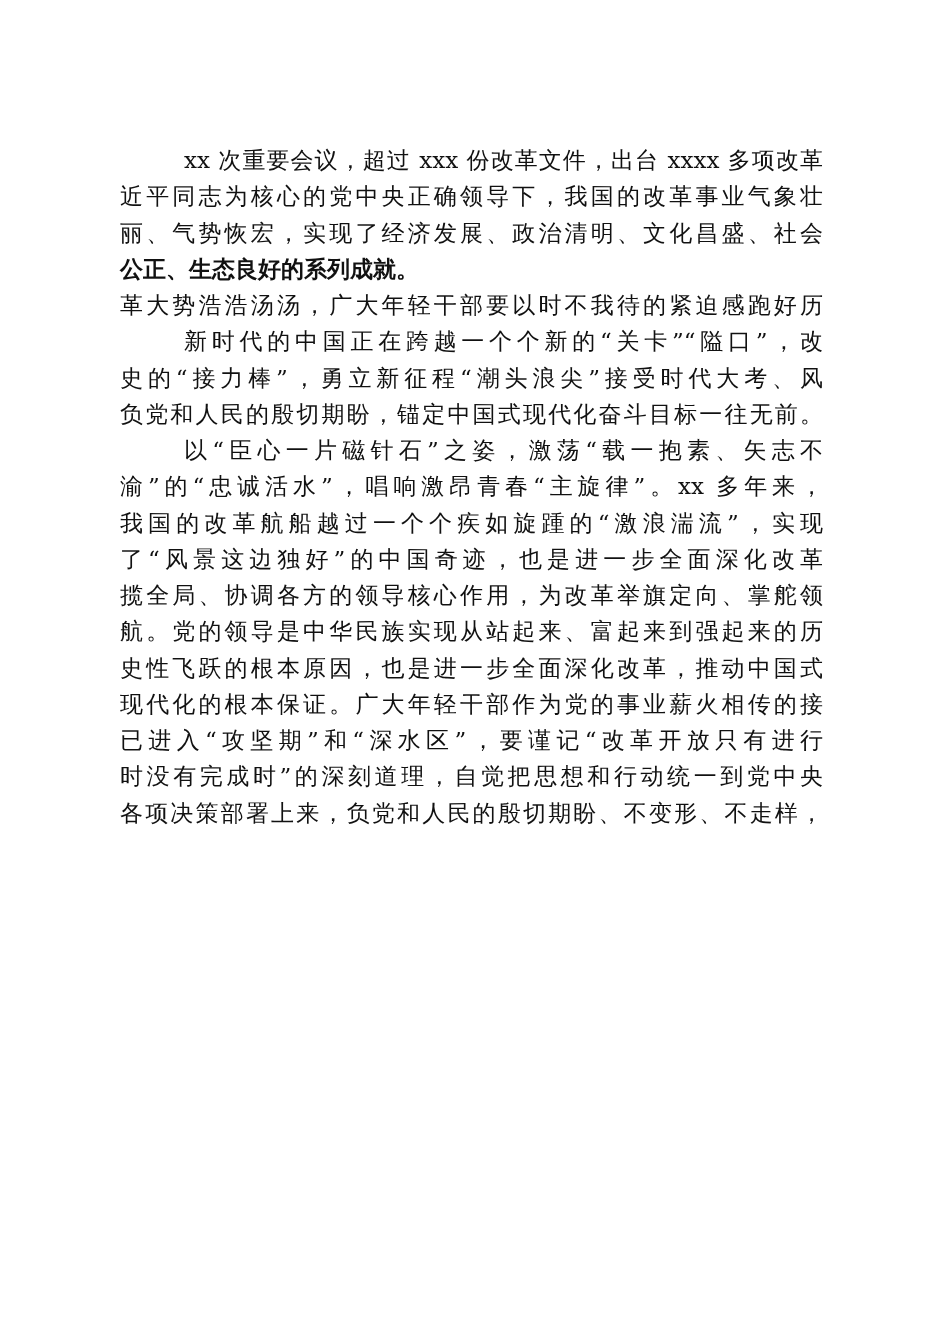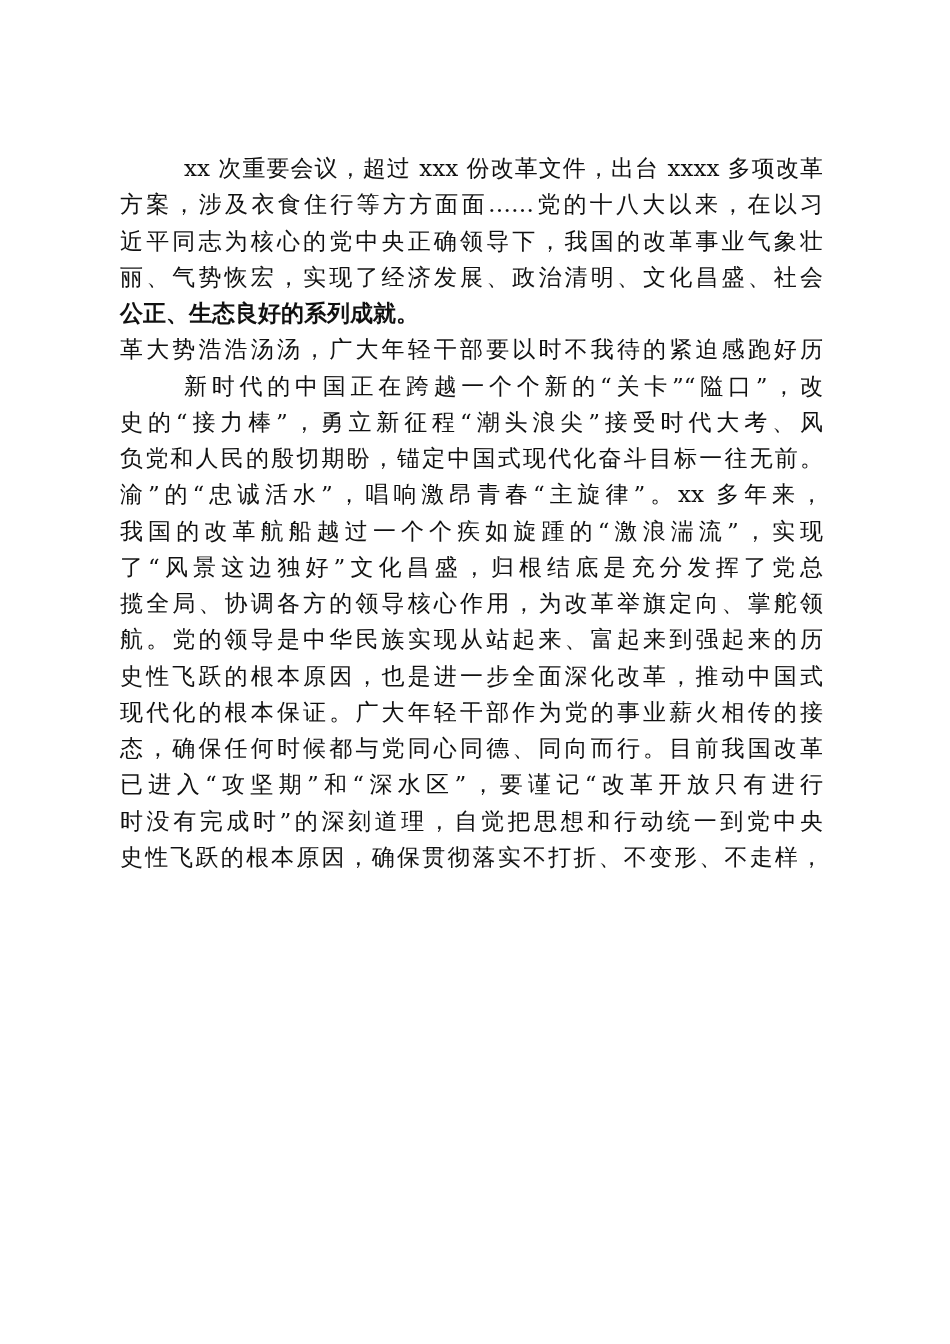--- a/index.html
+++ b/index.html
@@ -18,21 +18,20 @@
       left: 0; top: 0;
       width: 950px;
       height: 1344px;
       background: #ffffff;
     }
     .text-block {
       position: absolute;
       left: 120px;
       top: 142px;
       width: 703px;
-      margin-top: 8px;
     }
     .line {
       display: block;
       height: 36.25px;
       line-height: 36.25px;
       font-family: "DejaVu Serif", "Liberation Serif", serif;
       font-size: 23px;
       color: #111111;
       text-align: justify;
       text-align-last: justify;
@@ -48,41 +47,40 @@
     }
   </style>
 </head>
 <body>
 
 <div class="page">
   <div class="text-block">
 
     <div>
       <span class="line indent">xx 次重要会议，超过 xxx 份改革文件，出台 xxxx 多项改革</span>
-      <span class="line">方案，涉及衣食住行等方方面面……党的十八大以来，在以习</span>
       <span class="line">近平同志为核心的党中央正确领导下，我国的改革事业气象壮</span>
       <span class="line">丽、气势恢宏，实现了经济发展、政治清明、文化昌盛、社会</span>
       <span class="line last">公正、生态良好的系列成就。</span>
     </div>
 
     <div>
       <span class="line">革大势浩浩汤汤，广大年轻干部要以时不我待的紧迫感跑好历</span>
       <span class="line indent">新时代的中国正在跨越一个个新的“关卡”“隘口”，改</span>
       <span class="line">史的“接力棒”，勇立新征程“潮头浪尖”接受时代大考、风</span>
       <span class="line">负党和人民的殷切期盼，锚定中国式现代化奋斗目标一往无前。</span>
     </div>
 
     <div>
+      <span class="line indent">以“臣心一片磁针石”之姿，激荡“载一抱素、矢志不</span>
       <span class="line">渝”的“忠诚活水”，唱响激昂青春“主旋律”。xx 多年来，</span>
       <span class="line">我国的改革航船越过一个个疾如旋踵的“激浪湍流”，实现</span>
-      <span class="line">了“风景这边独好”文化昌盛，归根结底是充分发挥了党总</span>
+      <span class="line">了“风景这边独好”的中国奇迹，也是进一步全面深化改革</span>
       <span class="line">揽全局、协调各方的领导核心作用，为改革举旗定向、掌舵领</span>
       <span class="line">航。党的领导是中华民族实现从站起来、富起来到强起来的历</span>
       <span class="line">史性飞跃的根本原因，也是进一步全面深化改革，推动中国式</span>
       <span class="line">现代化的根本保证。广大年轻干部作为党的事业薪火相传的接</span>
-      <span class="line">态，确保任何时候都与党同心同德、同向而行。目前我国改革</span>
       <span class="line">已进入“攻坚期”和“深水区”，要谨记“改革开放只有进行</span>
       <span class="line">时没有完成时”的深刻道理，自觉把思想和行动统一到党中央</span>
-      <span class="line">史性飞跃的根本原因，确保贯彻落实不打折、不变形、不走样，</span>
+      <span class="line">各项决策部署上来，负党和人民的殷切期盼、不变形、不走样，</span>
     </div>
 
   </div>
 </div>
 
 </body></html>

